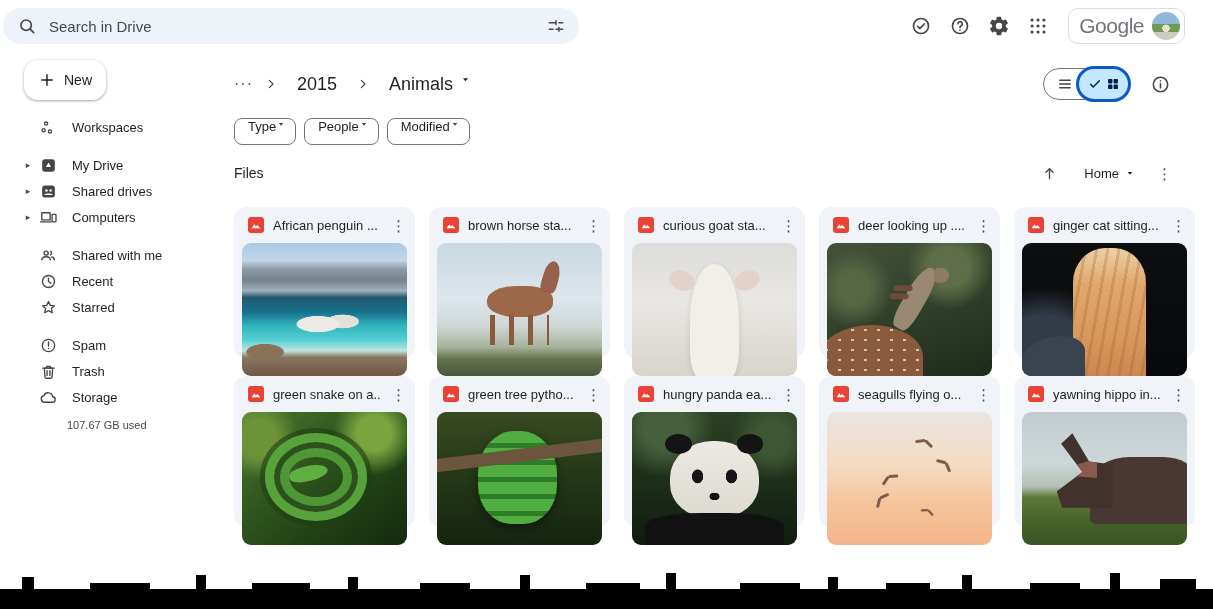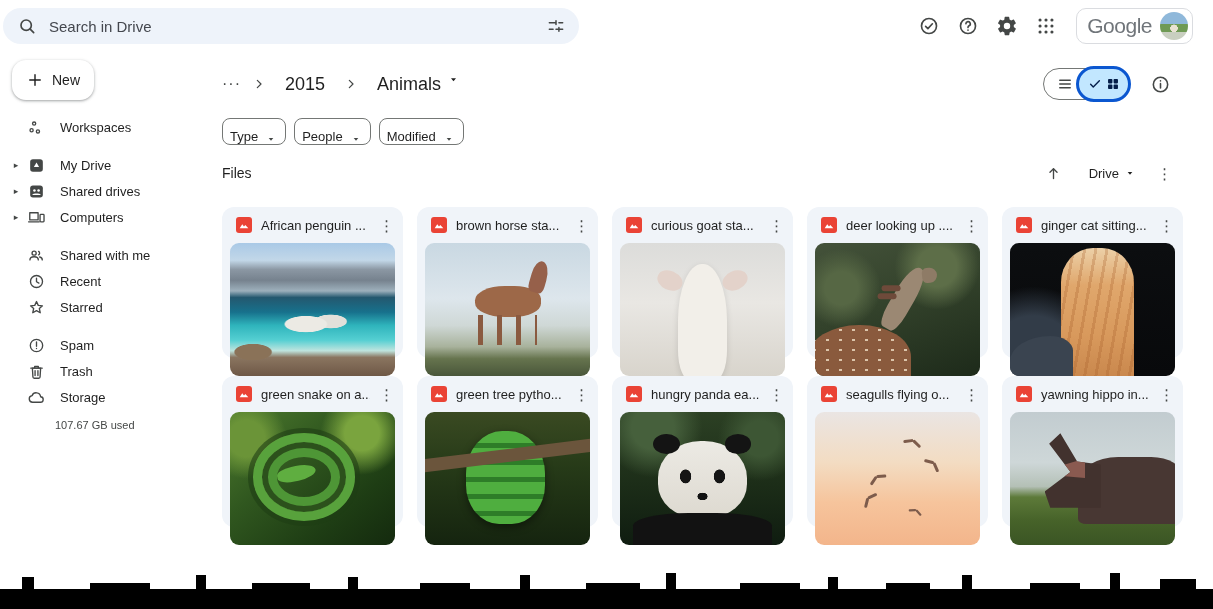--- a/index.html
+++ b/index.html
@@ -7,33 +7,33 @@
   body { font-family:"Liberation Sans", sans-serif; background:#fff; color:#1f1f1f; position:relative; }
   svg { display:block; }
 
   
   .topbar { height:52px; display:flex; align-items:center; }
   .brand { width:204px; display:flex; align-items:center; gap:10px; padding-left:18px; flex:0 0 204px; }
   .brand-name { font-size:22px; color:#5f6368; }
   .searchbar { width:576px; height:36px; background:#eef3fa; border-radius:20px; display:flex; align-items:center; gap:12px; padding:0 10px 0 14px; margin-left:3px; }
   .searchbar input { border:none; outline:none; background:transparent; flex:1; font-size:15px; color:#1f1f1f; font-family:inherit; }
   .searchbar input::placeholder { color:#44474e; }
-  .top-actions { margin-left:auto; display:flex; align-items:center; gap:13px; padding-right:20px; }
+  .top-actions { margin-left:auto; display:flex; align-items:center; gap:13px; padding-right:28px; }
   .icon-btn { width:26px; height:26px; display:flex; align-items:center; justify-content:center; cursor:pointer; }
   .account-chip { border:1px solid #dadce0; border-radius:10px; height:36px; display:flex; align-items:center; gap:8px; padding:0 4px 0 10px; margin-left:4px; }
   .google-word { font-size:21px; color:#70757a; letter-spacing:-0.5px; }
   .avatar { width:28px; height:28px; border-radius:50%;
     background:
       radial-gradient(circle at 50% 58%, #e9e2d2 0 17%, rgba(0,0,0,0) 18%),
       linear-gradient(180deg,#8fb8da 0 42%, #6f9a54 42% 72%, #c9cfc0 72% 100%);
   }
 
   
   .layout { display:flex; height:557px; }
-  .sidebar { flex:0 0 204px; padding-top:8px; }
+  .sidebar { flex:0 0 204px; padding-top:8px;margin-left:12px; }
   .new-btn { margin-left:12px; height:40px; width:82px; background:#fff; border:none; border-radius:14px;
     box-shadow:0 1px 2px rgba(60,64,67,.3), 0 1px 3px 1px rgba(60,64,67,.15);
     display:flex; align-items:center; gap:8px; padding:0 14px; font-size:14px; font-weight:500; color:#1f1f1f; cursor:pointer; font-family:inherit; }
   .nav-group { margin-top:12px; }
   .nav-group:first-of-type { margin-top:14px; }
   .nav-item { height:26px; display:flex; align-items:center; padding-left:10px; font-size:13px; color:#1f1f1f; cursor:pointer; border-radius:0 16px 16px 0; }
   .nav-arrow { width:12px; font-size:9px; color:#444746; text-align:center; }
   .nav-icon { width:20px; height:20px; margin-left:4px; display:flex; align-items:center; justify-content:center; }
   .nav-label { margin-left:14px; white-space:nowrap; }
   .storage-used { font-size:11px; color:#444746; padding-left:55px; margin-top:9px; }
@@ -44,21 +44,21 @@
   .crumb-more { font-size:16px; color:#444746; letter-spacing:1px; cursor:pointer; }
   .crumb-sep { margin:0 10px; display:flex; }
   .crumb-link { font-size:18px; color:#1f1f1f; cursor:pointer; padding:2px 8px; border-radius:14px; }
   .crumb-current { font-size:18px; color:#1f1f1f; cursor:pointer; display:flex; align-items:flex-start; gap:7px; padding:2px 8px; border-radius:14px; }
   .right-controls { margin-left:auto; display:flex; align-items:center; gap:18px; }
   .view-toggle { position:relative; width:86px; height:32px; border:1px solid #747775; border-radius:16px; display:flex; }
   .seg-list { width:42px; display:flex; align-items:center; justify-content:center; cursor:pointer; }
   .seg-grid { position:absolute; right:-3px; top:-3px; width:55px; height:36px; background:#c2e7ff; border:3px solid #0b57d0; border-radius:19px; display:flex; align-items:center; justify-content:center; gap:4px; cursor:pointer; }
 
   .chips-row { display:flex; gap:8px; margin-top:12px; height:27px; }
-  .chip { border:1px solid #747775; border-radius:8px; display:flex; align-items:flex-end; gap:8px; padding:0 9px 0 7px; font-size:13px; color:#1f1f1f; cursor:pointer; }
+  .chip { border:1px solid #747775; border-radius:8px; display:flex; align-items:flex-start; padding:0 9px 0 13px; font-size:13px; color:#1f1f1f; cursor:pointer; }
 
   .files-header { margin-top:18px; height:20px; display:flex; align-items:center; padding-right:41px; margin-bottom:24px; }
   .files-title { font-size:14px; font-weight:500; color:#1f1f1f; }
   .sort-controls { margin-left:auto; display:flex; align-items:center; gap:22px; }
   .sort-by { display:flex; align-items:center; gap:6px; font-size:13px; font-weight:500; color:#1f1f1f; cursor:pointer; }
   .dots { color:#444746; font-size:15px; cursor:pointer; line-height:1; }
 
   
   .grid { display:grid; grid-template-columns:repeat(5,181px); gap:18px 14px; }
   .card { width:181px; height:151px; background:#f0f4f9; border-radius:12px; cursor:pointer; }
@@ -429,21 +429,21 @@
     <div class="files-header">
       <span class="files-title">Files</span>
       <div class="sort-controls">
         <span class="icon-btn">
           <svg width="17" height="17" viewBox="0 0 24 24" fill="none" stroke="#444746" stroke-width="1.9" stroke-linecap="round" stroke-linejoin="round">
               <path d="M12 19V5.5"></path>
               <path d="M7 10.2 12 5.2l5 5"></path>
             </svg>
         </span>
         <span class="sort-by">
-          <span>Drive</span>
+          <span>Home</span>
           <span>
             <svg width="10" height="10" viewBox="0 0 24 24" fill="#1f1f1f">
                 <path d="M6.5 9.5h11L12 16z"></path>
               </svg>
           </span>
         </span>
         <span class="dots">⋮</span>
       </div>
     </div>
 

